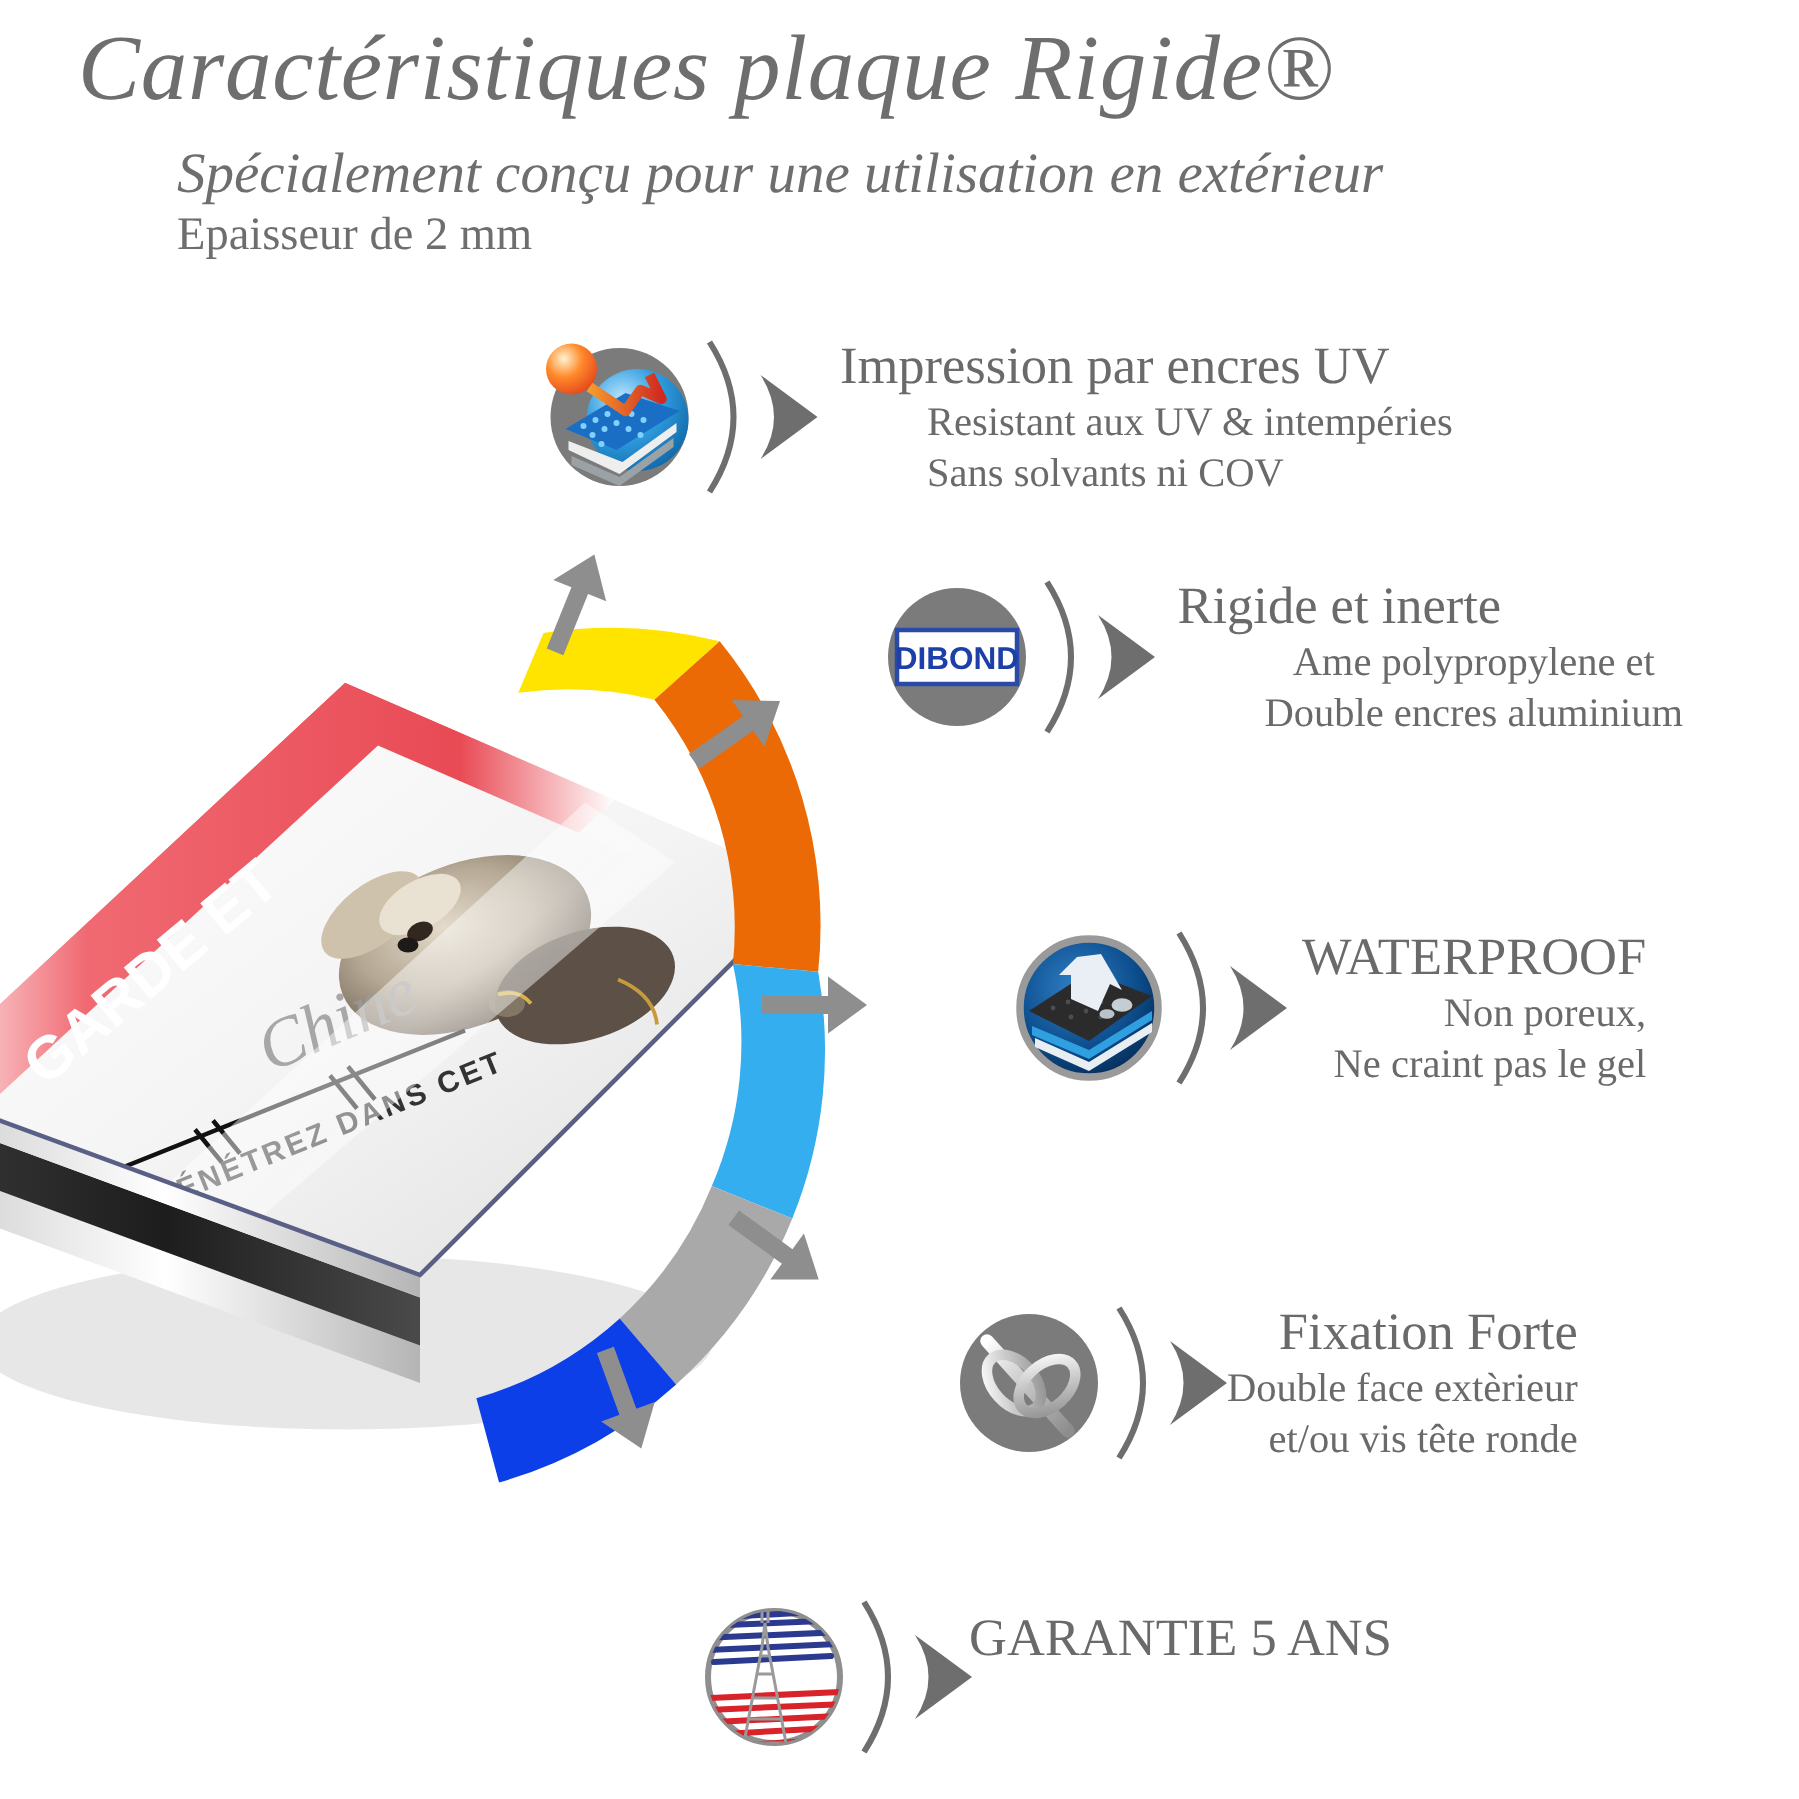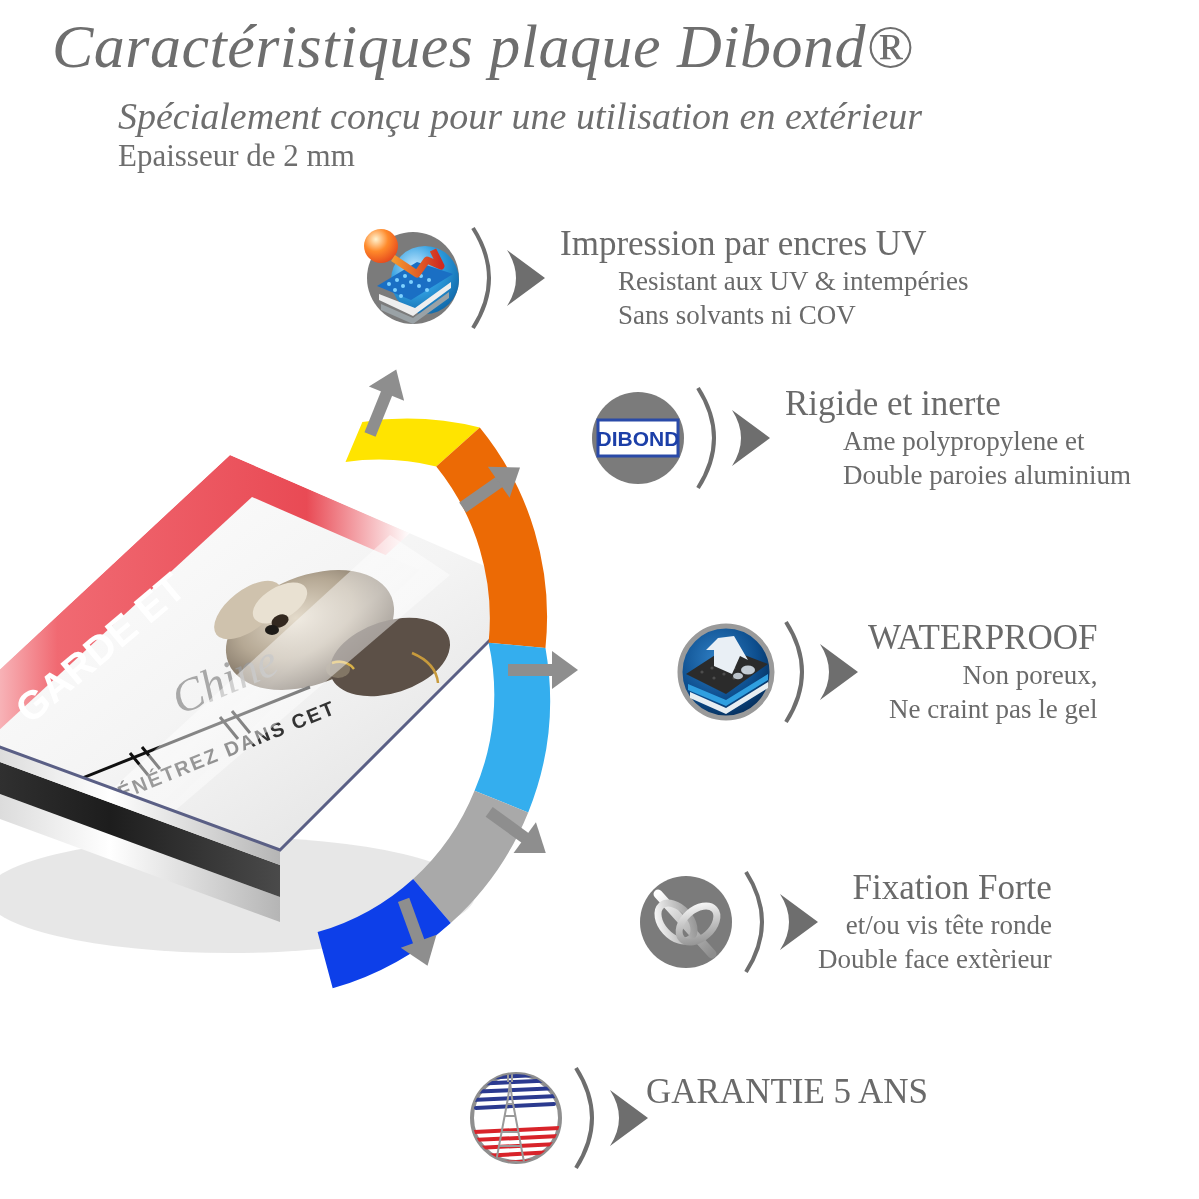--- a/index.html
+++ b/index.html
@@ -24,31 +24,31 @@
   .wheel{position:absolute;left:270px;top:360px;width:340px;height:680px;}
 
   
   .feat{position:absolute;}
   .badge{position:absolute;left:0;top:0;width:120px;height:120px;}
   .ping{position:absolute;left:108px;top:4px;width:56px;height:112px;}
   .chev{position:absolute;left:148px;top:30px;width:44px;height:60px;}
   .ftxt{position:absolute;left:205px;top:6px;white-space:nowrap;}
   .ftitle{font-size:35px;color:#6a6a6a;line-height:40px;}
   .fline{font-size:27px;color:#6a6a6a;line-height:34px;}
-  .ind1{padding-left:58px;}
+  .ind1{padding-left:58px;text-align:center;}
   .ind2{padding-left:58px;}
   .ralign{text-align:right;}
 </style>
 </head>
 <body>
 
 <div id="stage">
 
   <div class="hdr">
-    <div class="hdr-title">Caractéristiques plaque Dibond®</div>
+    <div class="hdr-title">Caractéristiques plaque Rigide®</div>
     <div class="hdr-sub1">Spécialement conçu pour une utilisation en extérieur</div>
     <div class="hdr-sub2">Epaisseur de 2 mm</div>
   </div>
 
   <svg class="photo" viewBox="0 0 580 560">
     <defs>
       <linearGradient id="faceG" x1="0" y1="0" x2="1" y2="1">
         <stop offset="0" stop-color="#ffffff"></stop>
         <stop offset=".55" stop-color="#f4f4f4"></stop>
         <stop offset="1" stop-color="#dcdcdc"></stop>
@@ -231,21 +231,21 @@
     </svg>
     <svg class="ping" viewBox="0 0 56 112">
       <path d="M10 6 Q42 56 10 106" fill="none" stroke="#6e6e6e" stroke-width="4"></path>
     </svg>
     <svg class="chev" viewBox="0 0 44 60">
       <path d="M4 2 Q22 30 4 58 L42 30 Z" fill="#6e6e6e"></path>
     </svg>
     <div class="ftxt">
       <div class="ftitle">Rigide et inerte</div>
       <div class="fline ind1">Ame polypropylene et</div>
-      <div class="fline ind2">Double paroies aluminium</div>
+      <div class="fline ind2">Double encres aluminium</div>
     </div>
   </div>
 
   <div class="feat" style="left:668px;top:612px;">
     <svg class="badge" viewBox="0 0 120 120">
       <defs>
         <radialGradient id="wpG" cx=".4" cy=".35" r=".8">
           <stop offset="0" stop-color="#2f7fc4"></stop>
           <stop offset=".55" stop-color="#0d4e8e"></stop>
           <stop offset="1" stop-color="#021d3f"></stop>
@@ -299,22 +299,22 @@
       </g>
     </svg>
     <svg class="ping" viewBox="0 0 56 112">
       <path d="M10 6 Q42 56 10 106" fill="none" stroke="#6e6e6e" stroke-width="4"></path>
     </svg>
     <svg class="chev" viewBox="0 0 44 60">
       <path d="M4 2 Q22 30 4 58 L42 30 Z" fill="#6e6e6e"></path>
     </svg>
     <div class="ftxt ralign" style="left:190px;">
       <div class="ftitle">Fixation Forte</div>
+      <div class="fline">Double face extèrieur</div>
       <div class="fline">et/ou vis tête ronde</div>
-      <div class="fline">Double face extèrieur</div>
     </div>
   </div>
 
   <div class="feat" style="left:458px;top:1058px;">
     <svg class="badge" viewBox="0 0 120 120">
       <defs>
         <clipPath id="flagClip">
             <circle cx="58" cy="60" r="44"></circle>
           </clipPath>
       </defs>

